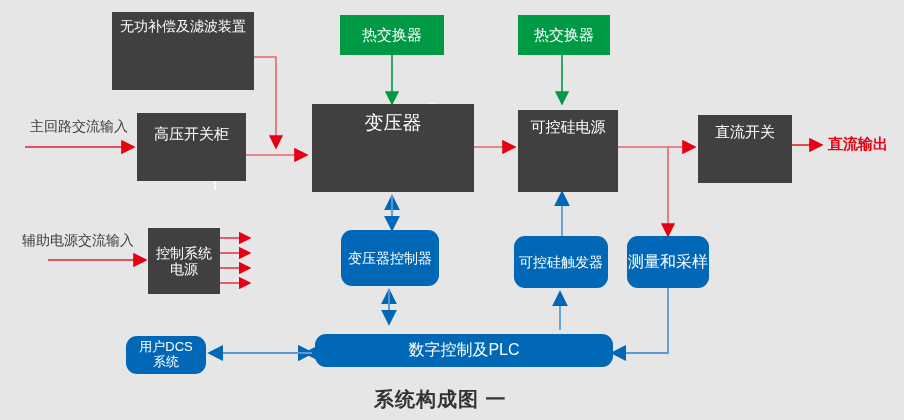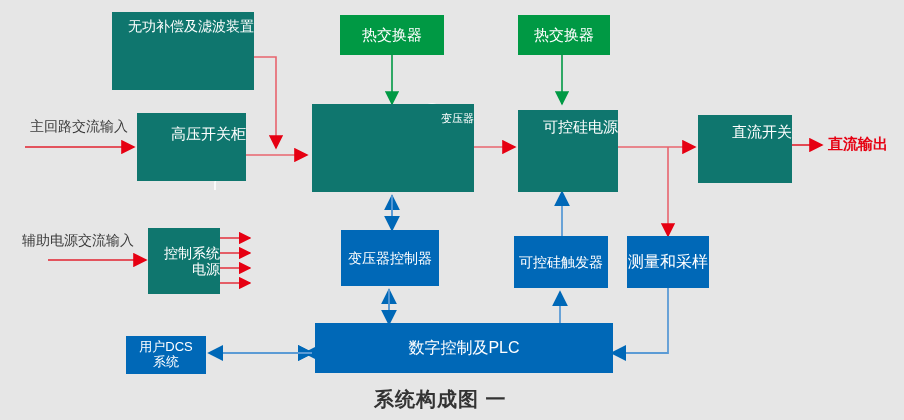--- a/index.html
+++ b/index.html
@@ -24,23 +24,23 @@
     position: absolute;
     box-sizing: border-box;
     display: flex;
     align-items: flex-start;
     justify-content: center;
     color: #ffffff;
     line-height: 1.15;
     text-align: center;
     white-space: pre-line;
   }
-  .box.red    { background: #0f766e; text-align: right; }
+  .box.red    { background: #404040; }
   .box.green  { background: #009944; }
-  .box.blue   { background: #0068b7; }
+  .box.blue   { background: #0068b7; border-radius: 11px; }
   .box.center { align-items: center; }
   .label {
     position: absolute;
     color: #3a3a3a;
     white-space: nowrap;
   }
   .label.redtext { color: #e60012; font-weight: bold; }
   .title {
     position: absolute;
     color: #333333;
@@ -241,21 +241,21 @@
   </div>
 
   <div class="box green center" style="left:518px; top:15px; width:92px; height:40px; font-size:15px;">
     <span class="boxlabel">热交换器</span>
   </div>
 
   <div class="box red" style="left:137px; top:113px; width:109px; height:68px; padding-top:12px; font-size:15px;">
     <span class="boxlabel">高压开关柜</span>
   </div>
 
-  <div class="box red" style="left:312px; top:104px; width:162px; height:88px; padding-top:8px; font-size:11px;">
+  <div class="box red" style="left:312px; top:104px; width:162px; height:88px; padding-top:8px; font-size:19px;">
     <span class="boxlabel">变压器</span>
   </div>
 
   <div class="box red" style="left:518px; top:110px; width:100px; height:82px; padding-top:8px; font-size:15px;">
     <span class="boxlabel">可控硅电源</span>
   </div>
 
   <div class="box red" style="left:698px; top:115px; width:94px; height:68px; padding-top:8px; font-size:15px;">
     <span class="boxlabel">直流开关</span>
   </div>
@@ -275,21 +275,21 @@
 
   <div class="box blue center" style="left:627px; top:236px; width:82px; height:52px; font-size:16px;">
     <span class="boxlabel">测量和采样</span>
   </div>
 
   <div class="box blue center" style="left:126px; top:336px; width:80px; height:38px; font-size:13px;">
     <span class="boxlabel">用户DCS
 系统</span>
   </div>
 
-  <div class="box blue center" style="left:315px; top:323px; width:298px; height:50px; font-size:16px;">
+  <div class="box blue center" style="left:315px; top:334px; width:298px; height:33px; font-size:16px;">
     <span class="boxlabel">数字控制及PLC</span>
   </div>
 
   <div class="label" style="left:30px; top:118px; font-size:14px;">主回路交流输入</div>
 
   <div class="label" style="left:22px; top:232px; font-size:14px;">辅助电源交流输入</div>
 
   <div class="label redtext" style="left:828px; top:135px; font-size:15px;">直流输出</div>
 
   <div class="title" style="left:374px; top:386px; font-size:20px;font-weight:bold;">系统构成图  一</div>

